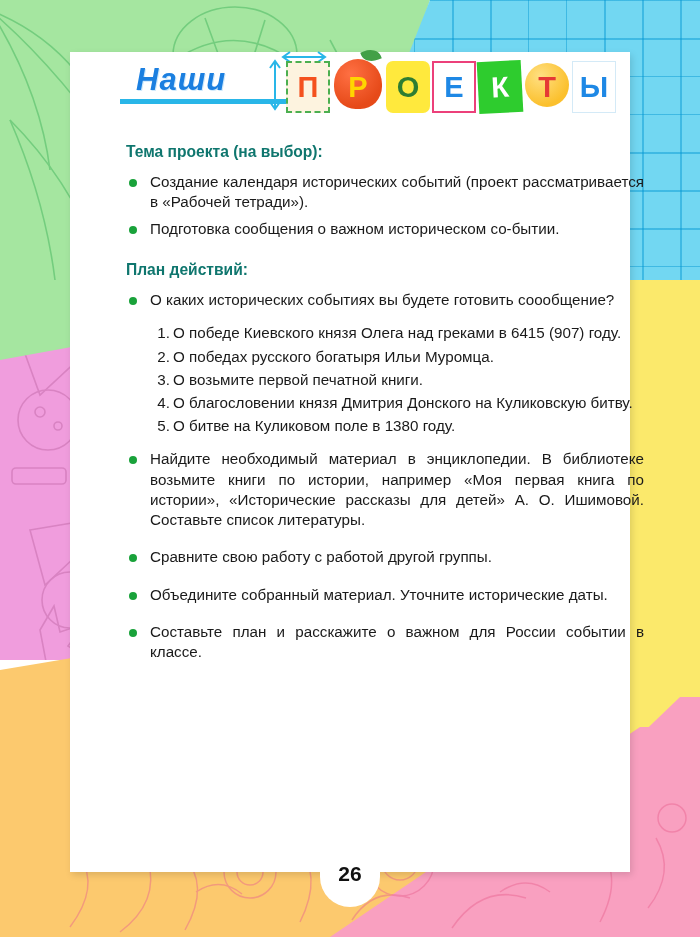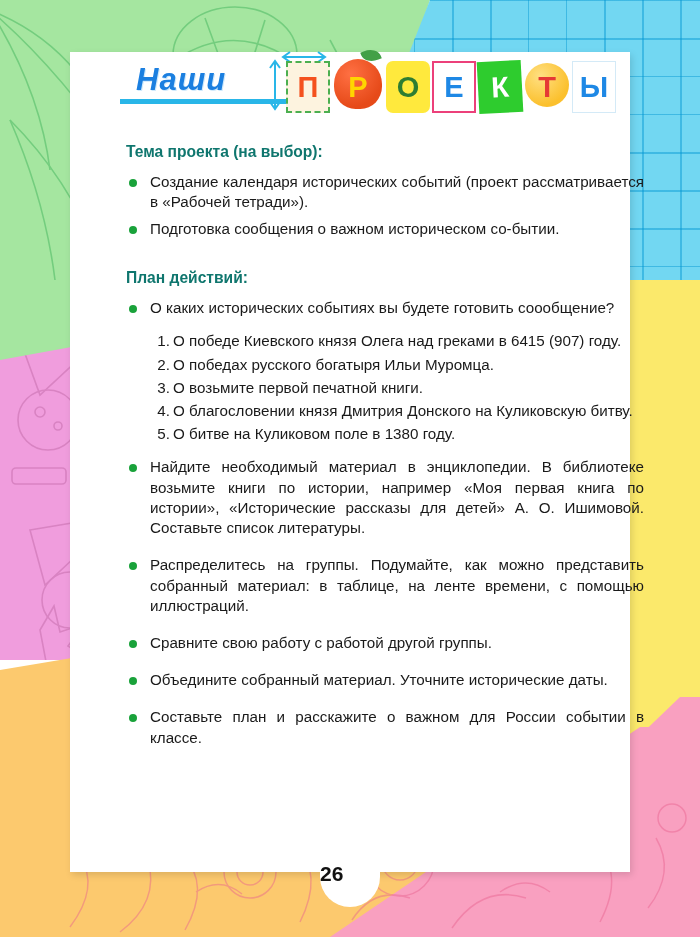--- a/index.html
+++ b/index.html
@@ -202,21 +202,21 @@
     color: #1a1a1a;
     font-size: 15.2px;
     line-height: 1.33;
   }
   .section-head {
     color: #0f766e;
     font-weight: bold;
     font-size: 15.6px;
     margin: 0 0 9px 0;
   }
-  .section-head.second { margin-top: 29px; }
+  .section-head.second { margin-top: 21px; }
 
   ul.bullets { list-style: none; margin: 0; padding: 0; }
   ul.bullets > li {
     position: relative;
     padding-left: 24px;
     margin-bottom: 7px;
     text-align: justify;
     text-justify: inter-word;
   }
   ul.bullets > li::before {
@@ -256,21 +256,21 @@
     width: 60px;
     height: 52px;
     background: #ffffff;
     border-radius: 0 0 30px 30px;
   }
   #page-number {
     position: absolute;
     left: 320px;
     top: 862px;
     width: 60px;
-    text-align: left;
+    text-align: center;
     font-size: 21px;
     font-weight: bold;
     color: #111111;
   }
 </style>
 </head>
 <body>
 
 <div id="page">
 
@@ -425,21 +425,20 @@
         <span>О благословении князя Дмитрия Донского на Куликовскую битву.</span>
       </li>
       <li>
         <span class="num">5.</span>
         <span>О битве на Куликовом поле в 1380 году.</span>
       </li>
     </ol>
 
     <ul class="bullets">
       <li>Найдите необходимый материал в энциклопедии. В библиотеке возьмите книги по истории, например «Моя первая книга по истории», «Исторические рассказы для детей» А. О. Ишимовой. Составьте список литературы.</li>
-      <li class="gap">Распределитесь на группы. Подумайте, как можно представить собранный материал: в таблице, на ленте времени, с помощью иллюстраций.</li>
       <li class="gap last-line-left">Сравните свою работу с работой другой группы.</li>
       <li class="gap">Объедините собранный материал. Уточните исторические даты.</li>
       <li class="gap">Составьте план и расскажите о важном для России событии в классе.</li>
     </ul>
   </div>
 
   <div id="page-number-plate"></div>
   <div id="page-number">26</div>
 
 </div>

